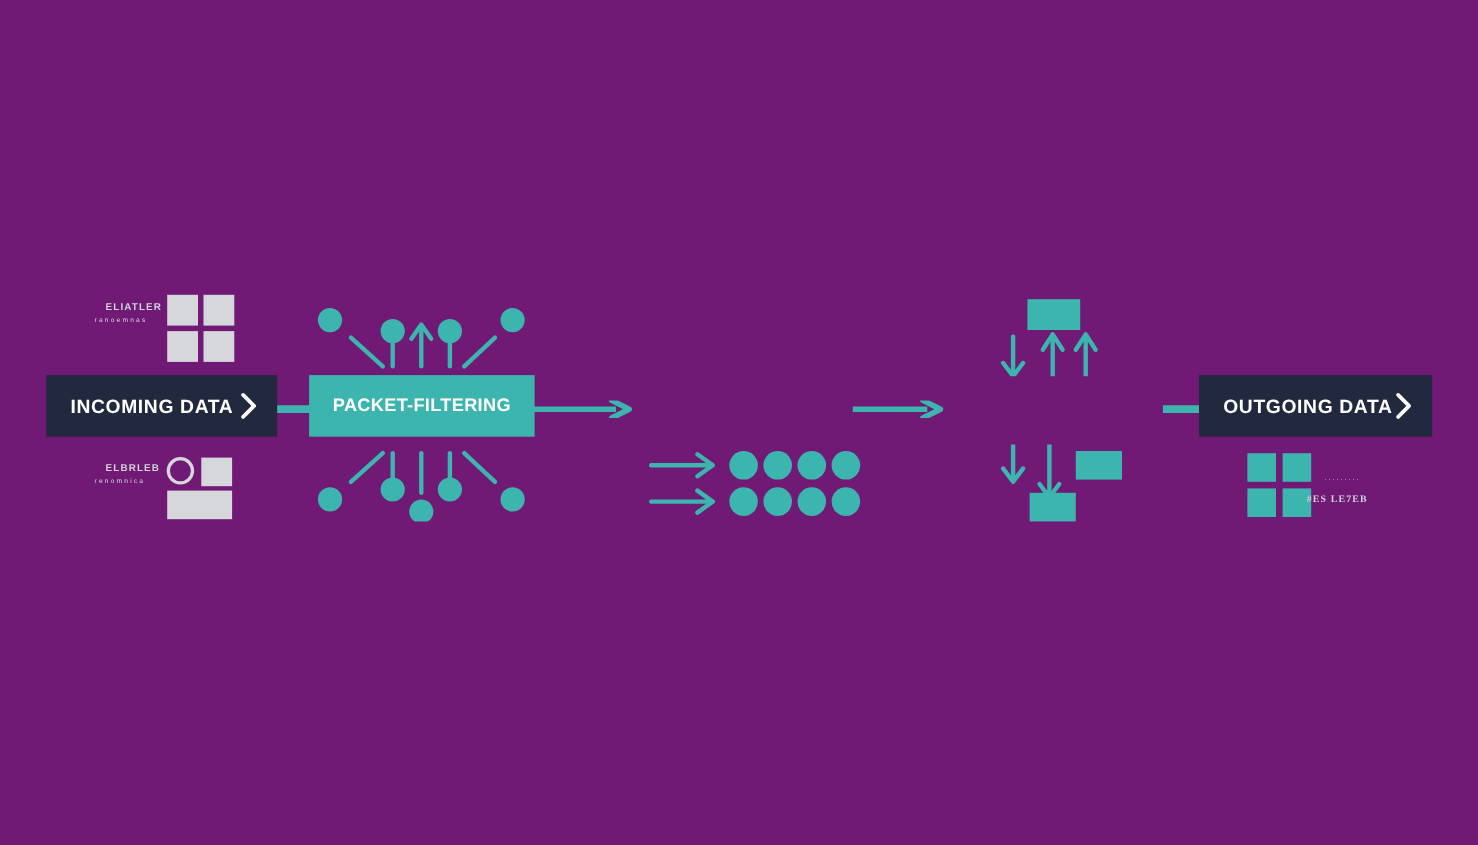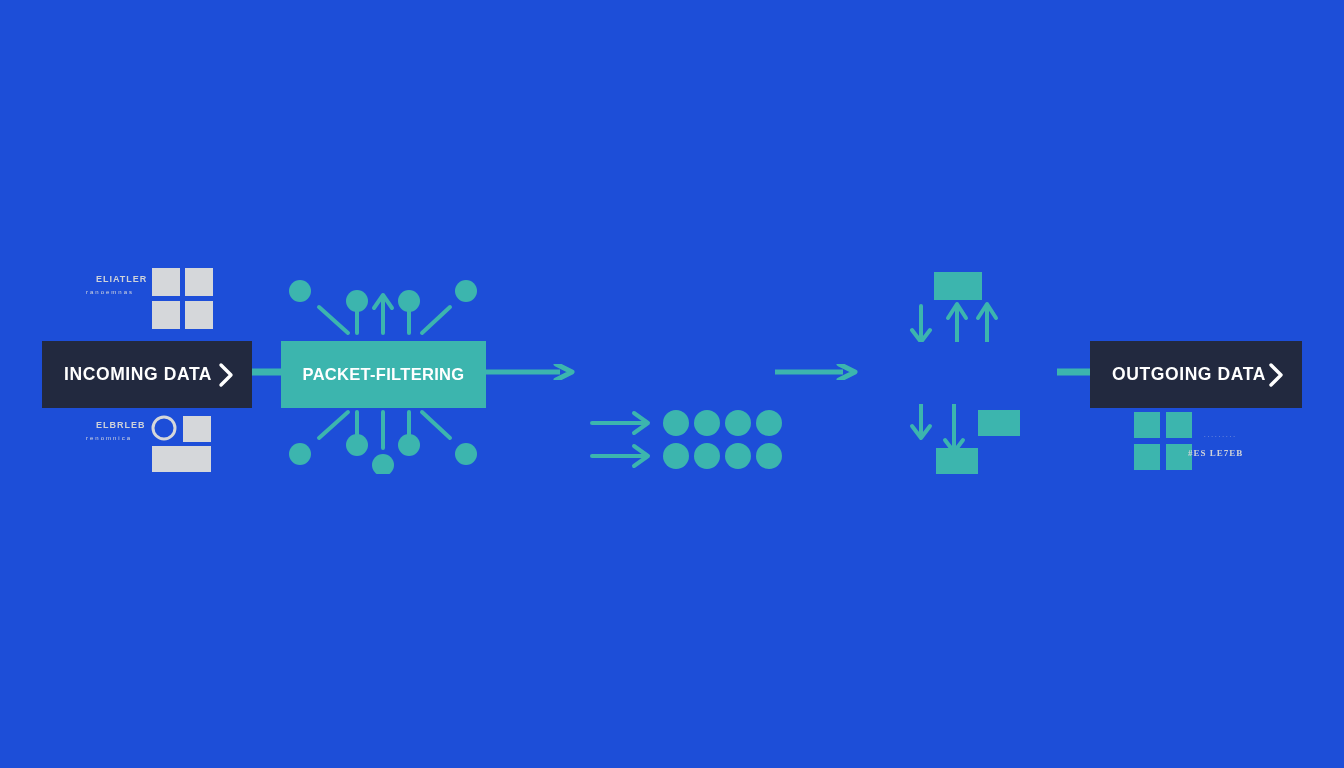--- a/index.html
+++ b/index.html
@@ -14,30 +14,30 @@
     overflow: hidden;
     position: relative;
   }
 
   #canvas {
     position: absolute;
     left: 0;
     top: 0;
     width: 1344px;
     height: 768px;
-    background: #1d4ed8;
+    background: #701a75;
   }
 
   
   .node {
     position: absolute;
     display: flex;
     align-items: center;
     box-sizing: border-box;
-    height: 67px;
+    height: 56px;
   }
   .node-endpoint {
     background: #22293f;
     justify-content: space-between;
     padding: 0 18px 0 22px;
   }
   .node-stage {
     background: #3cb5ae;
     justify-content: center;
     padding: 0 20px;

